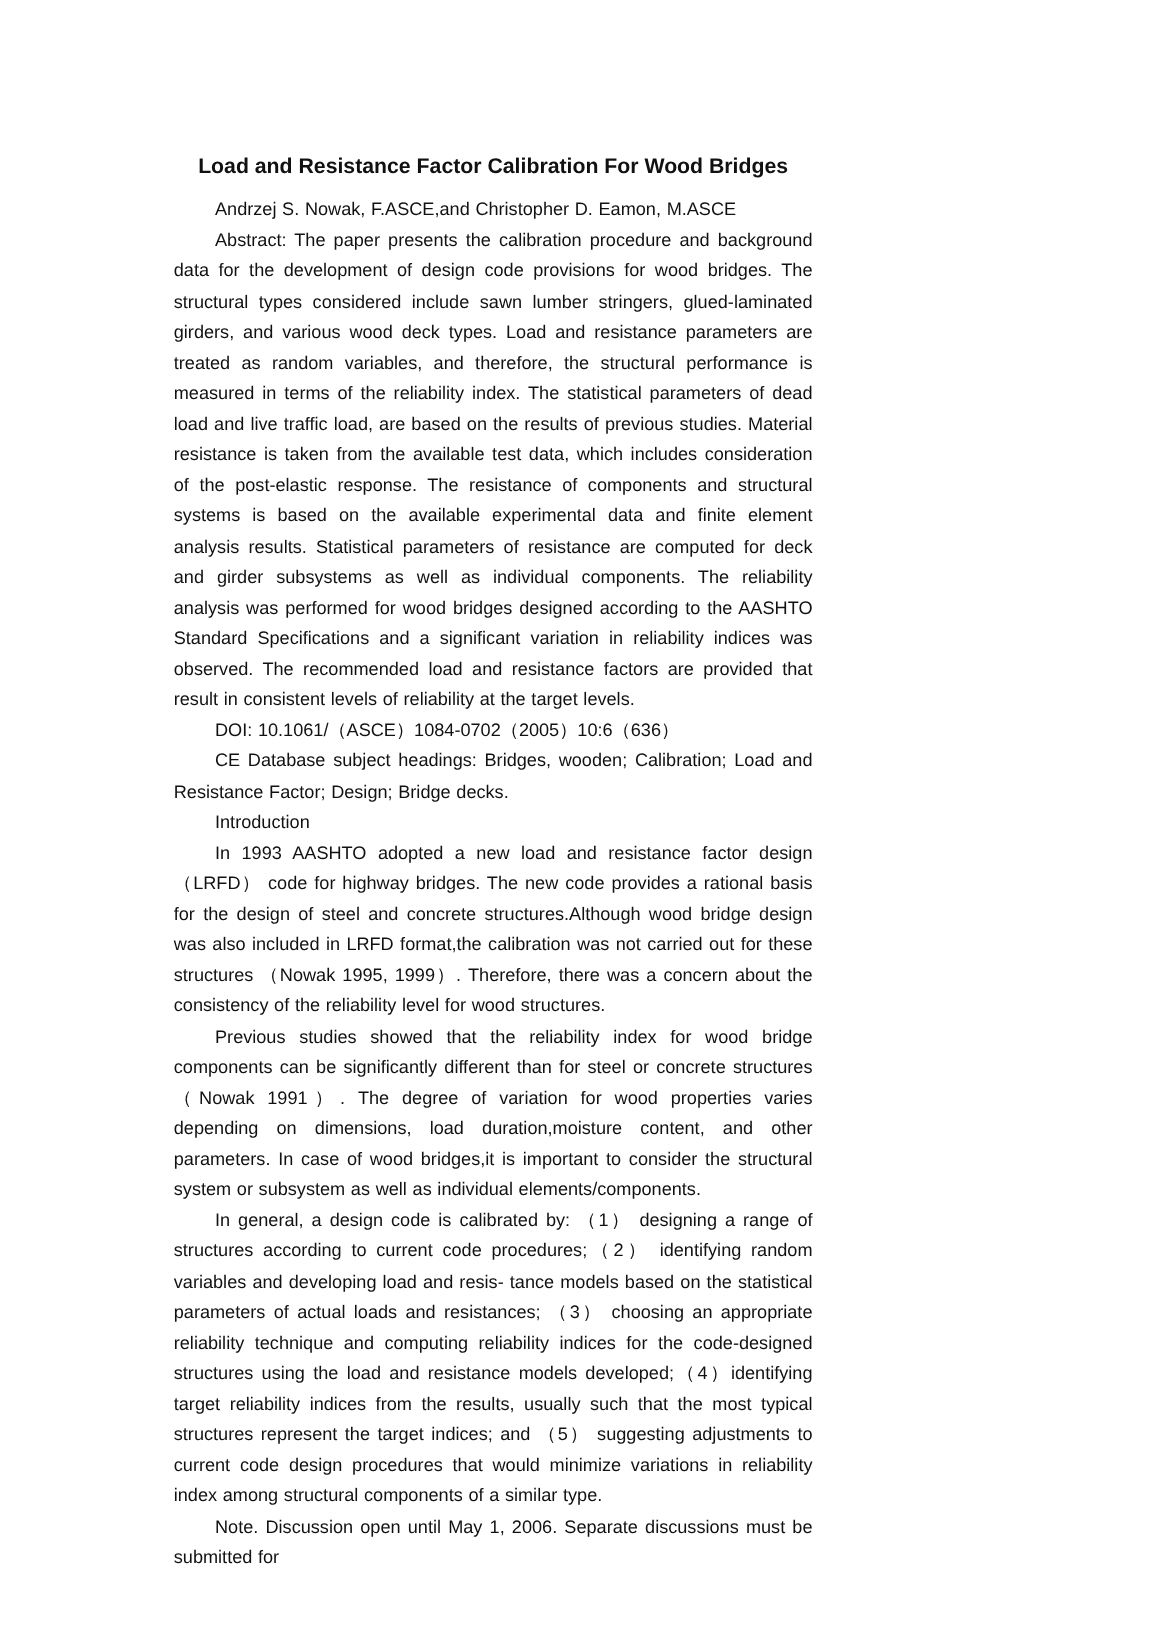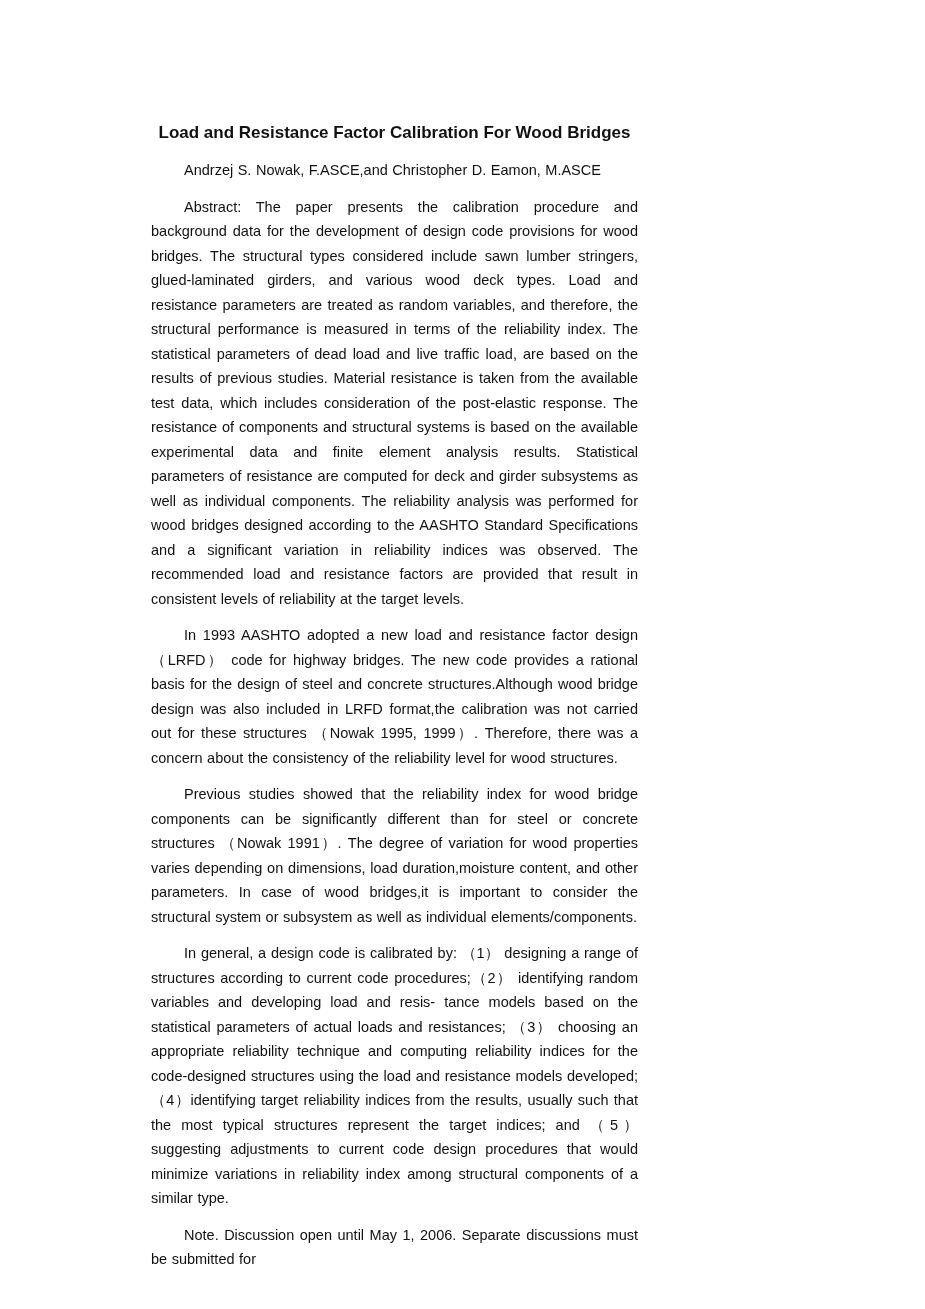--- a/index.html
+++ b/index.html
@@ -20,37 +20,40 @@
   }
   .title {
     margin: 0 0 10px 0;
     font-size: 17px;
     line-height: 26px;
     font-weight: bold;
     text-align: center;
     color: #111111;
   }
   .doc-body p.para {
-    margin: 12px;
+    margin: 0;
     font-size: 14.5px;
     line-height: 24.5px;
     text-align: justify;
     text-justify: inter-word;
     text-align-last: left;
     -moz-text-align-last: left;
     text-indent: 33px;
     word-spacing: 0.5px;
   }
 </style>
 </head>
 <body>
 
 <div class="page">
   <h1 class="title">Load and Resistance Factor Calibration For Wood Bridges</h1>
   <div class="doc-body">
       <p class="para">Andrzej S. Nowak, F.ASCE,and Christopher D. Eamon, M.ASCE</p>
       <p class="para">Abstract: The paper presents the calibration procedure and background data for the development of design code provisions for wood bridges. The structural types considered include sawn lumber stringers, glued-laminated girders, and various wood deck types. Load and resistance parameters are treated as random variables, and therefore, the structural performance is measured in terms of the reliability index. The statistical parameters of dead load and live traffic load, are based on the results of previous studies. Material resistance is taken from the available test data, which includes consideration of the post-elastic response. The resistance of components and structural systems is based on the available experimental data and finite element analysis results. Statistical parameters of resistance are computed for deck and girder subsystems as well as individual components. The reliability analysis was performed for wood bridges designed according to the AASHTO Standard Specifications and a significant variation in reliability indices was observed. The recommended load and resistance factors are provided that result in consistent levels of reliability at the target levels.</p>
+      <p class="para">DOI: 10.1061/（ASCE）1084-0702（2005）10:6（636）</p>
+      <p class="para">CE Database subject headings: Bridges, wooden; Calibration; Load and Resistance Factor; Design; Bridge decks.</p>
+      <p class="para">Introduction</p>
       <p class="para">In 1993 AASHTO adopted a new load and resistance factor design （LRFD） code for highway bridges. The new code provides a rational basis for the design of steel and concrete structures.Although wood bridge design was also included in LRFD format,the calibration was not carried out for these structures （Nowak 1995, 1999）. Therefore, there was a concern about the consistency of the reliability level for wood structures.</p>
       <p class="para">Previous studies showed that the reliability index for wood bridge components can be significantly different than for steel or concrete structures （Nowak 1991）. The degree of variation for wood properties varies depending on dimensions, load duration,moisture content, and other parameters. In case of wood bridges,it is important to consider the structural system or subsystem as well as individual elements/components.</p>
       <p class="para">In general, a design code is calibrated by: （1） designing a range of structures according to current code procedures;（2） identifying random variables and developing load and resis- tance models based on the statistical parameters of actual loads and resistances; （3） choosing an appropriate reliability technique and computing reliability indices for the code-designed structures using the load and resistance models developed;（4）identifying target reliability indices from the results, usually such that the most typical structures represent the target indices; and （5） suggesting adjustments to current code design procedures that would minimize variations in reliability index among structural components of a similar type.</p>
       <p class="para">Note. Discussion open until May 1, 2006. Separate discussions must be submitted for</p>
     </div>
 </div>
 
 </body></html>

